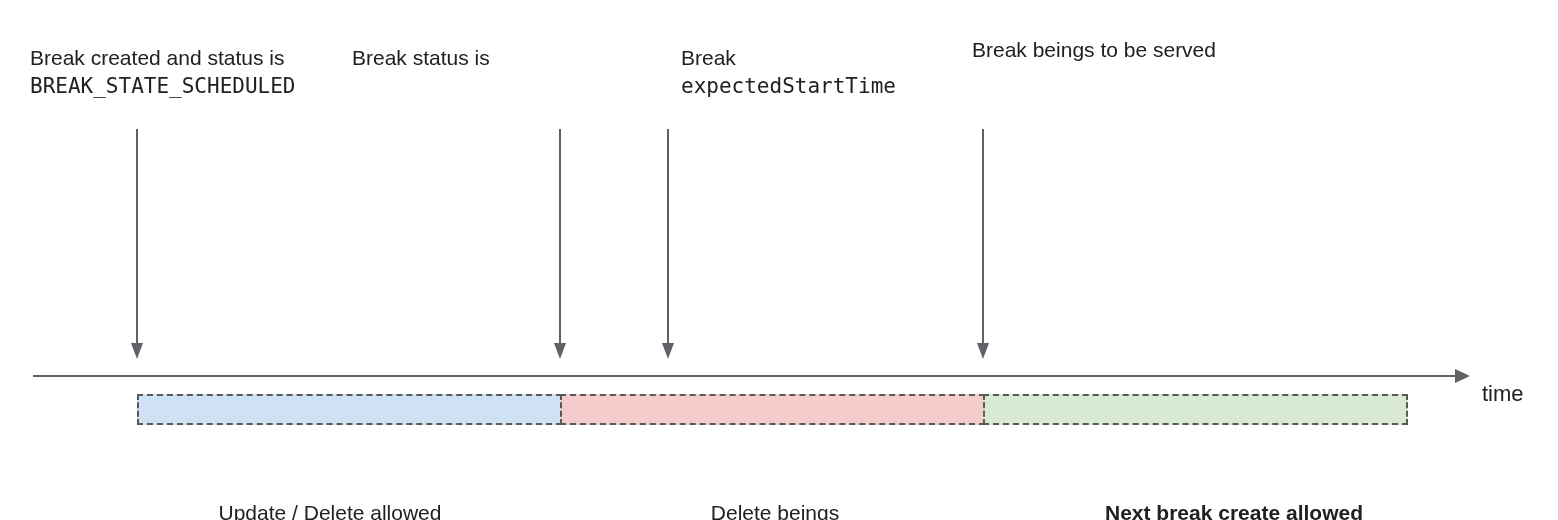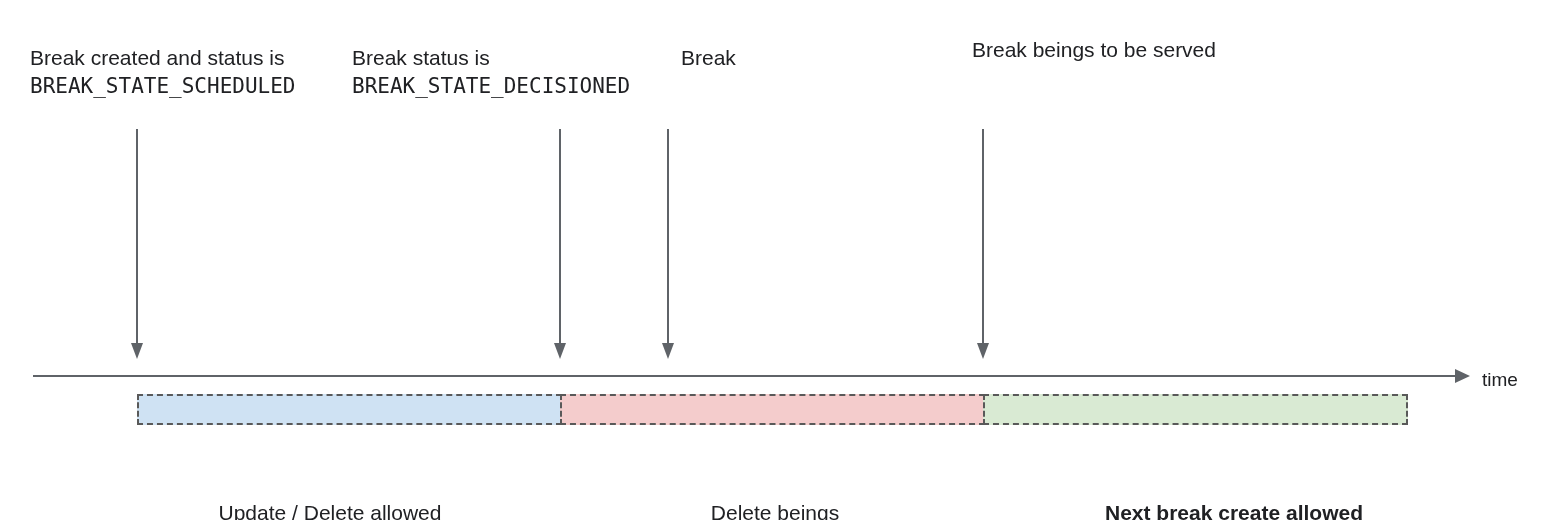--- a/index.html
+++ b/index.html
@@ -58,22 +58,22 @@
   .axis-head {
     position: absolute;
     left: 1455px; top: 369px;
     width: 0; height: 0;
     border-top: 7px solid transparent;
     border-bottom: 7px solid transparent;
     border-left: 15px solid #5f6368;
   }
   .axis-label {
     position: absolute;
-    left: 1482px; top: 367px;
-    font-size: 19px;
+    left: 1482px; top: 381px;
+    font-size: 22px;
     line-height: 26px;
   }
 
   
   .segment {
     position: absolute;
     top: 394px;
     height: 31px;
     box-sizing: border-box;
     border: 2px dashed #595959;
@@ -102,25 +102,25 @@
 
 <div class="canvas">
 
   <div class="annotation" style="left:30px; top:44px;">
     <span>Break created and status is</span>
     <span class="mono">BREAK_STATE_SCHEDULED</span>
   </div>
 
   <div class="annotation" style="left:352px; top:44px;">
     <span>Break status is</span>
-    <span class="mono">BREAK_STATE_DECISIONED</span>
   </div>
 
   <div class="annotation" style="left:673px; top:44px;margin-left:8px;">
     <span>Break</span>
+    <span class="mono">expectedStartTime</span>
   </div>
 
   <div class="annotation" style="left:972px; top:36px;">
     <span>Break beings to be served</span>
   </div>
 
   <div class="event-arrow" style="left:131px;">
     <div class="shaft"></div>
     <div class="head"></div>
   </div>

